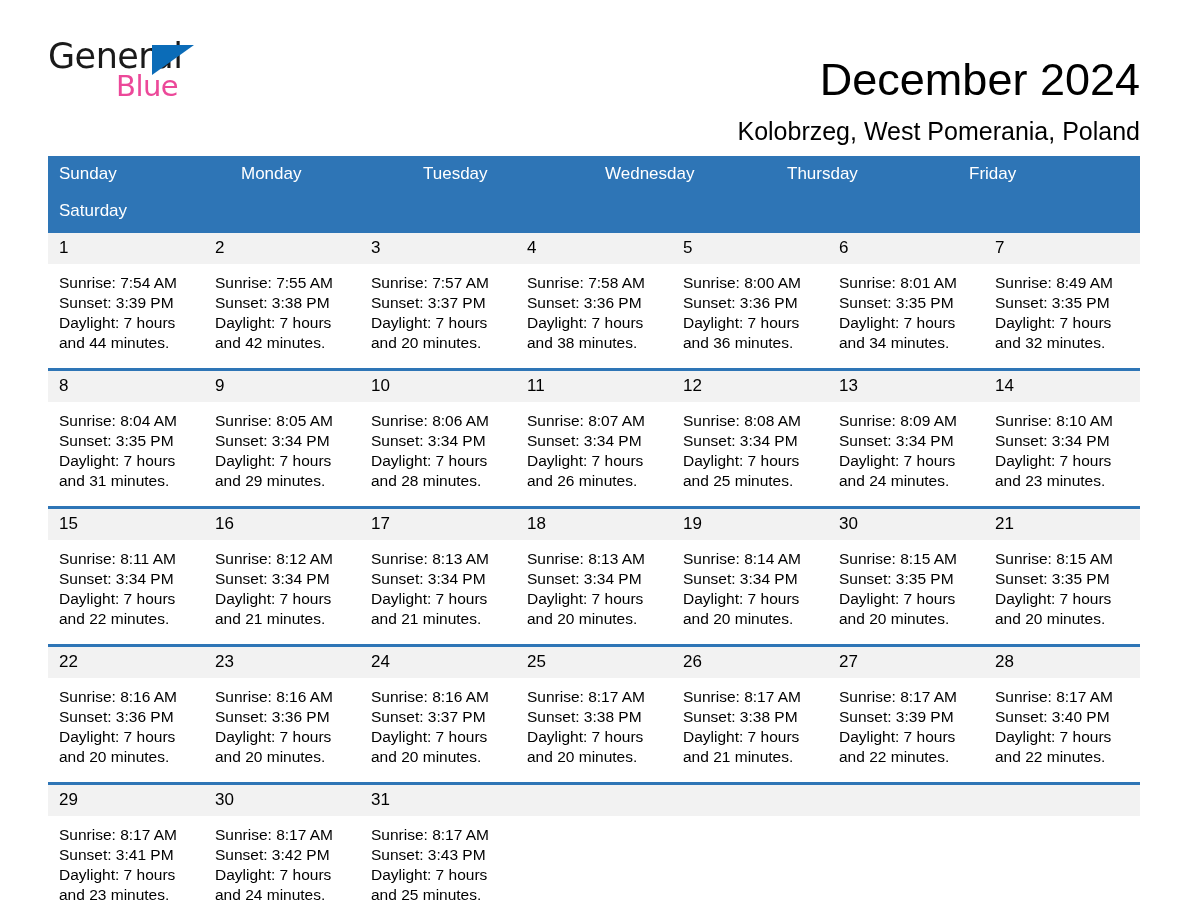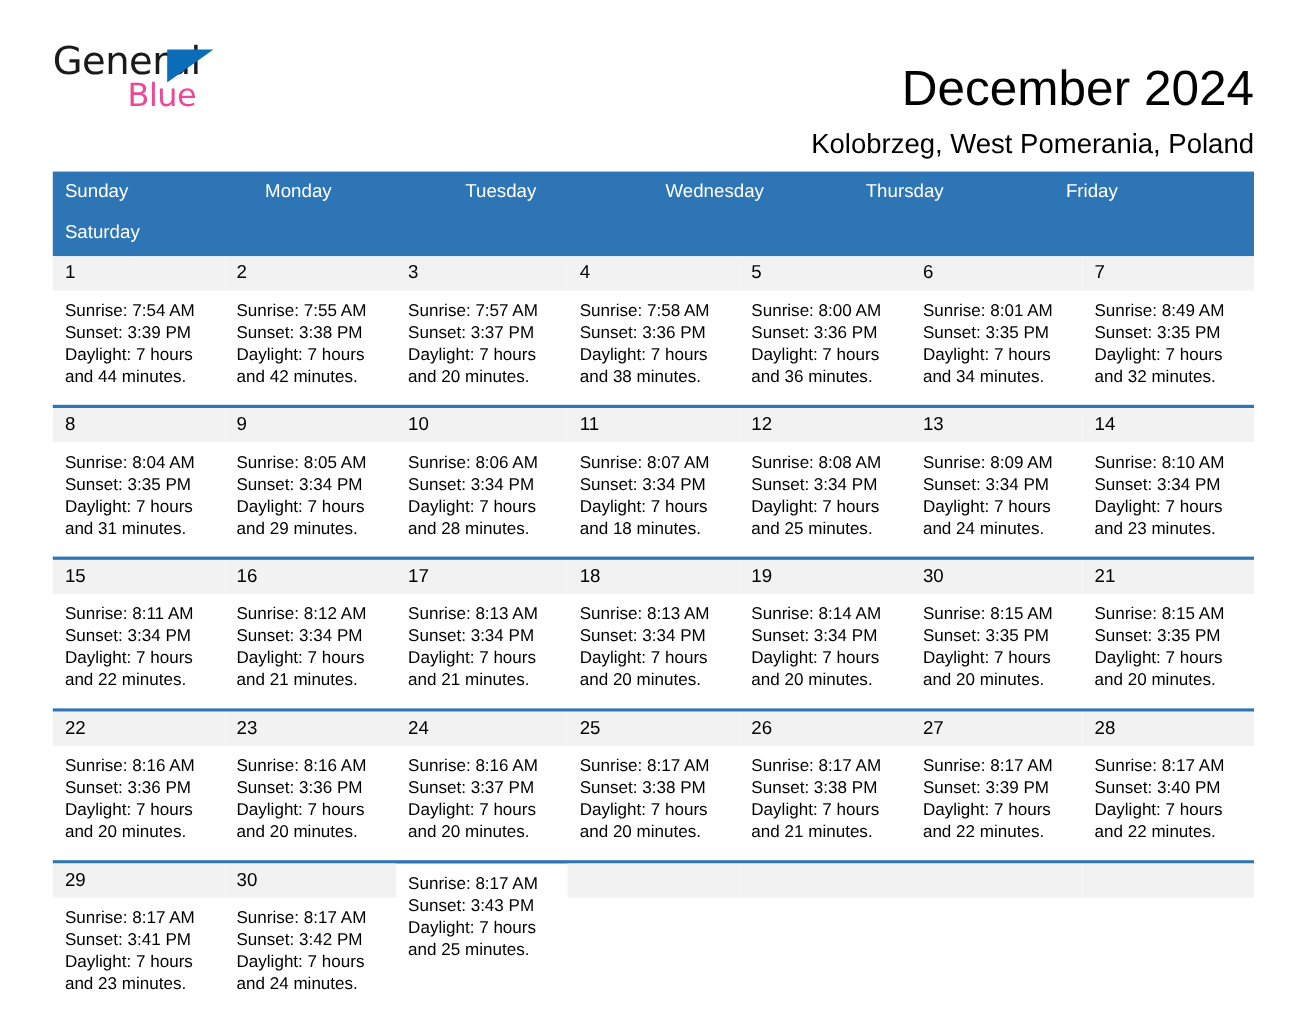--- a/index.html
+++ b/index.html
@@ -263,21 +263,21 @@
               <div>Daylight: 7 hours</div>
               <div>and 28 minutes.</div>
             </div>
           </div>
           <div class="cell">
             <div class="daynum-strip">11</div>
             <div class="info">
               <div>Sunrise: 8:07 AM</div>
               <div>Sunset: 3:34 PM</div>
               <div>Daylight: 7 hours</div>
-              <div>and 18 minutes.</div>
+              <div>and 26 minutes.</div>
             </div>
           </div>
           <div class="cell">
             <div class="daynum-strip">12</div>
             <div class="info">
               <div>Sunrise: 8:08 AM</div>
               <div>Sunset: 3:34 PM</div>
               <div>Daylight: 7 hours</div>
               <div>and 25 minutes.</div>
             </div>
@@ -444,20 +444,21 @@
           <div class="cell">
             <div class="daynum-strip">30</div>
             <div class="info">
               <div>Sunrise: 8:17 AM</div>
               <div>Sunset: 3:42 PM</div>
               <div>Daylight: 7 hours</div>
               <div>and 24 minutes.</div>
             </div>
           </div>
           <div class="cell">
+            <div class="daynum-strip">31</div>
             <div class="info">
               <div>Sunrise: 8:17 AM</div>
               <div>Sunset: 3:43 PM</div>
               <div>Daylight: 7 hours</div>
               <div>and 25 minutes.</div>
             </div>
           </div>
           <div class="cell empty">
             <div class="daynum-strip"></div>
           </div>

